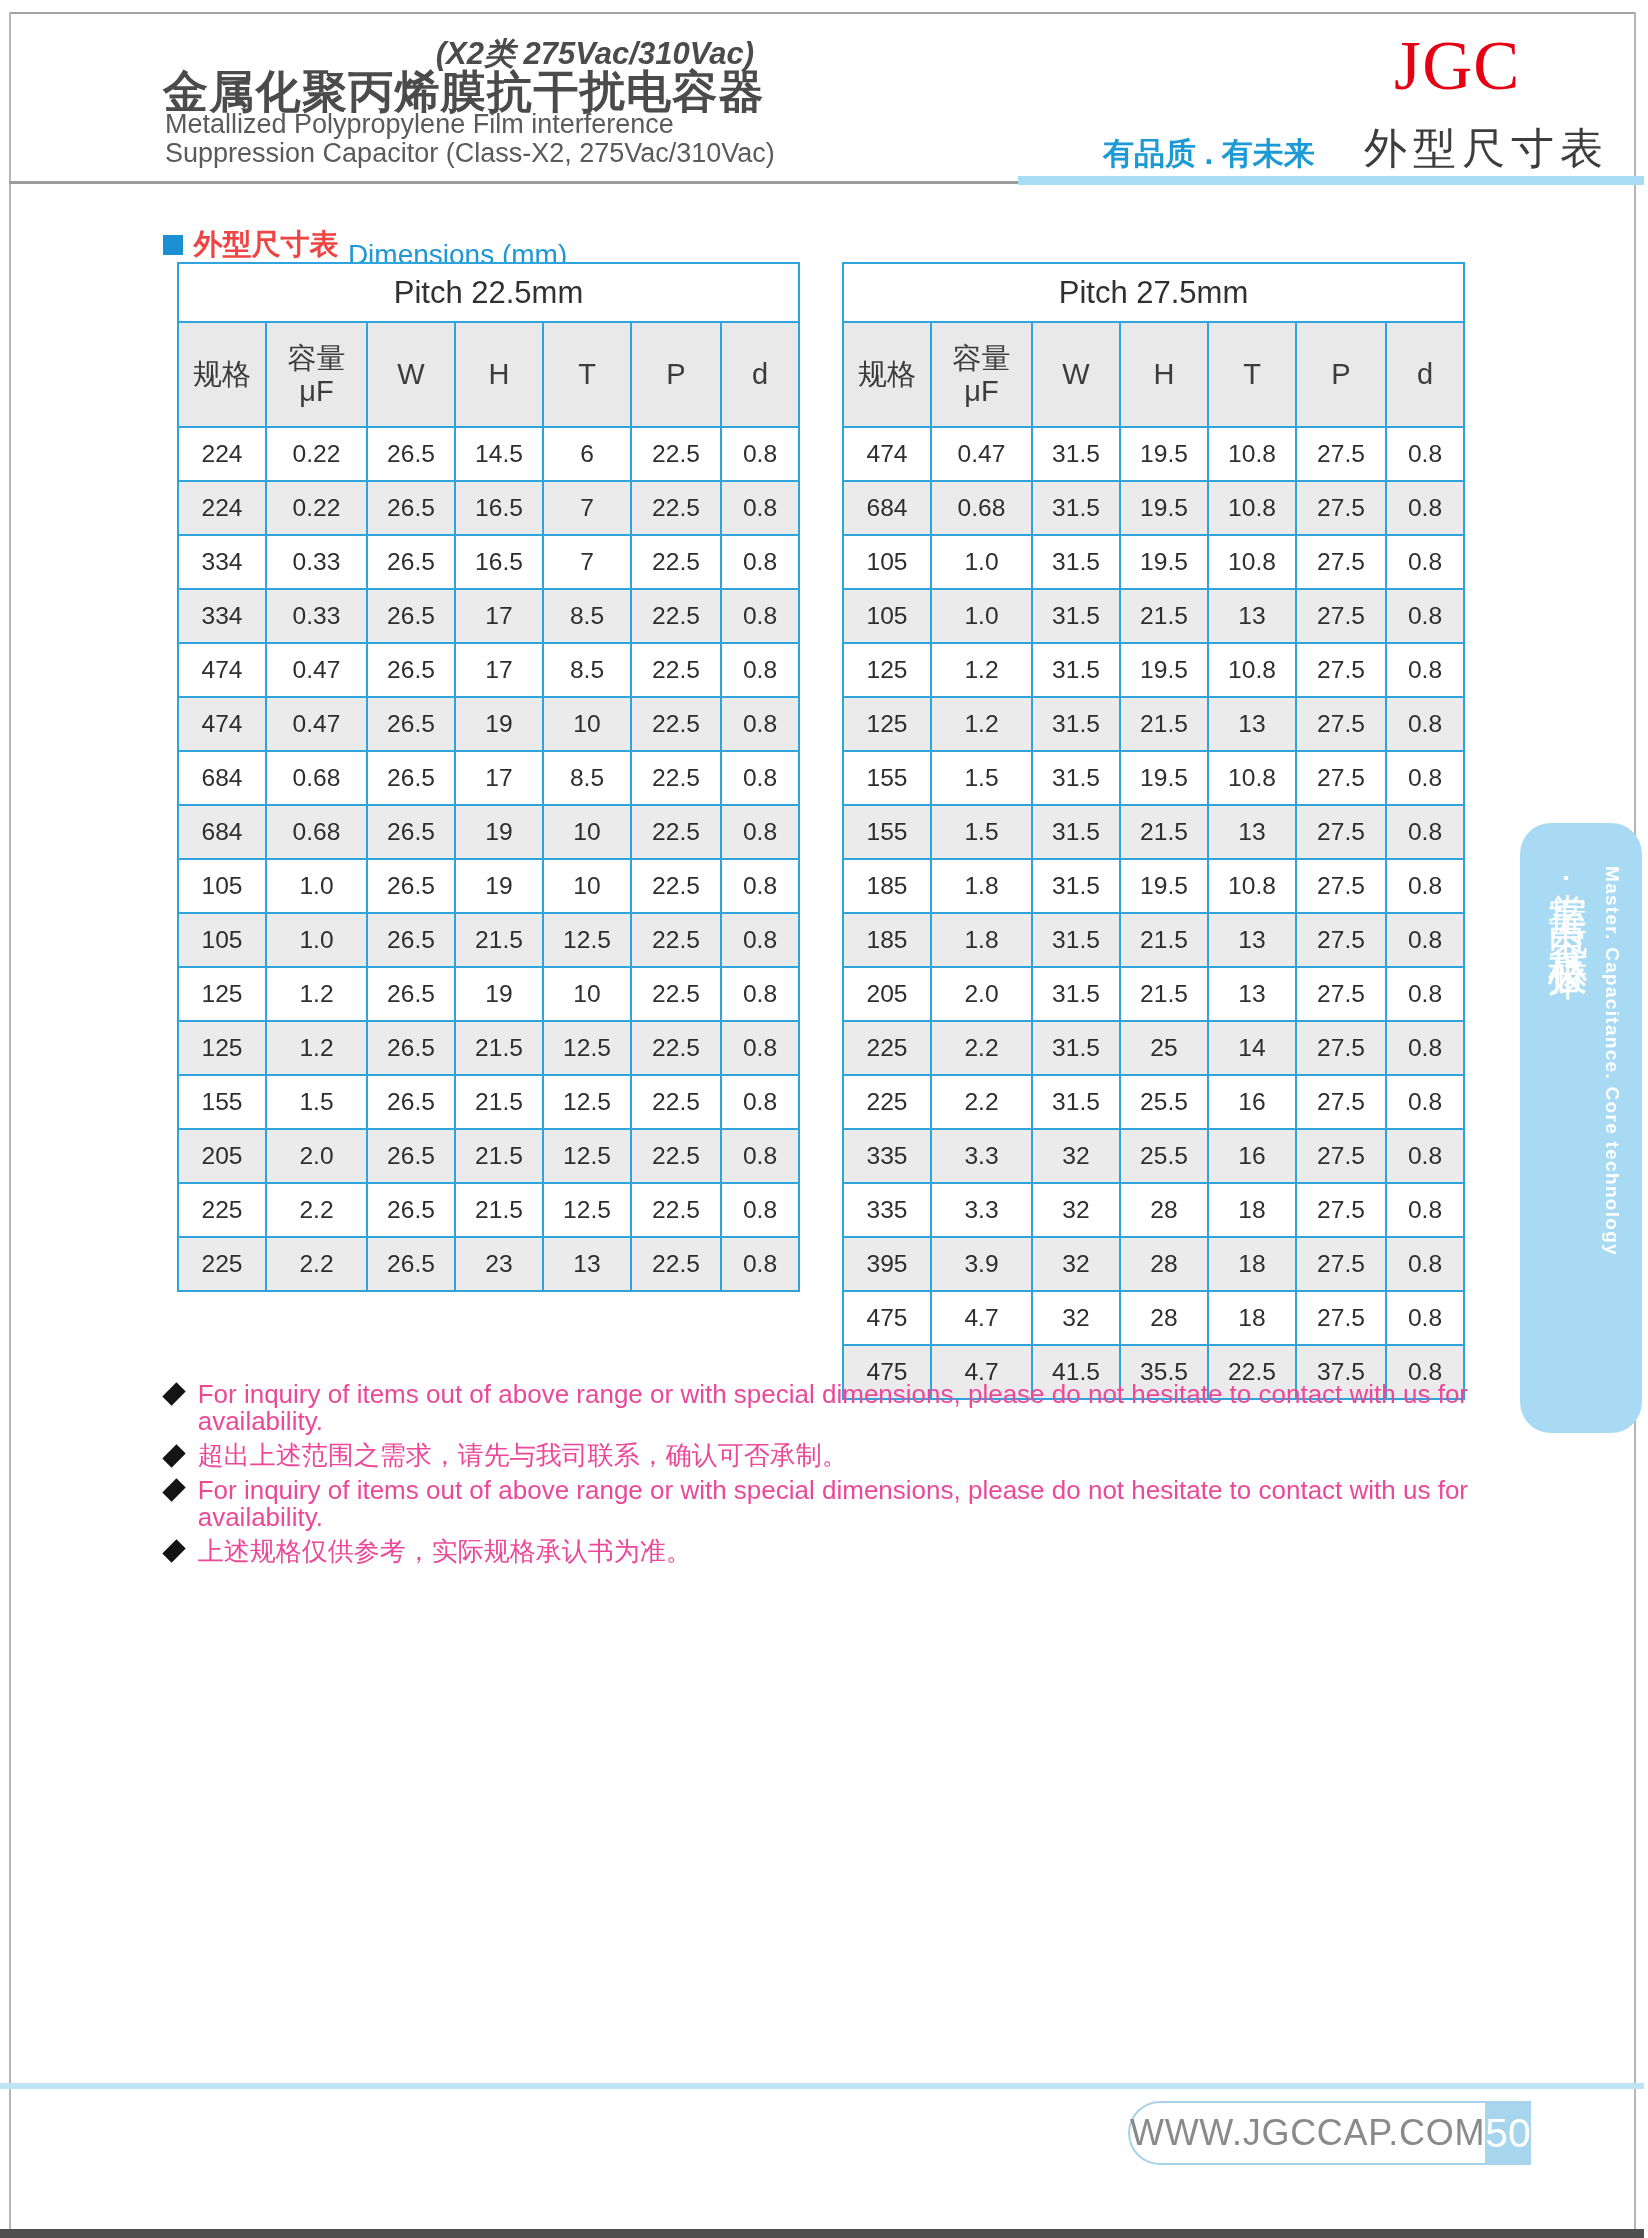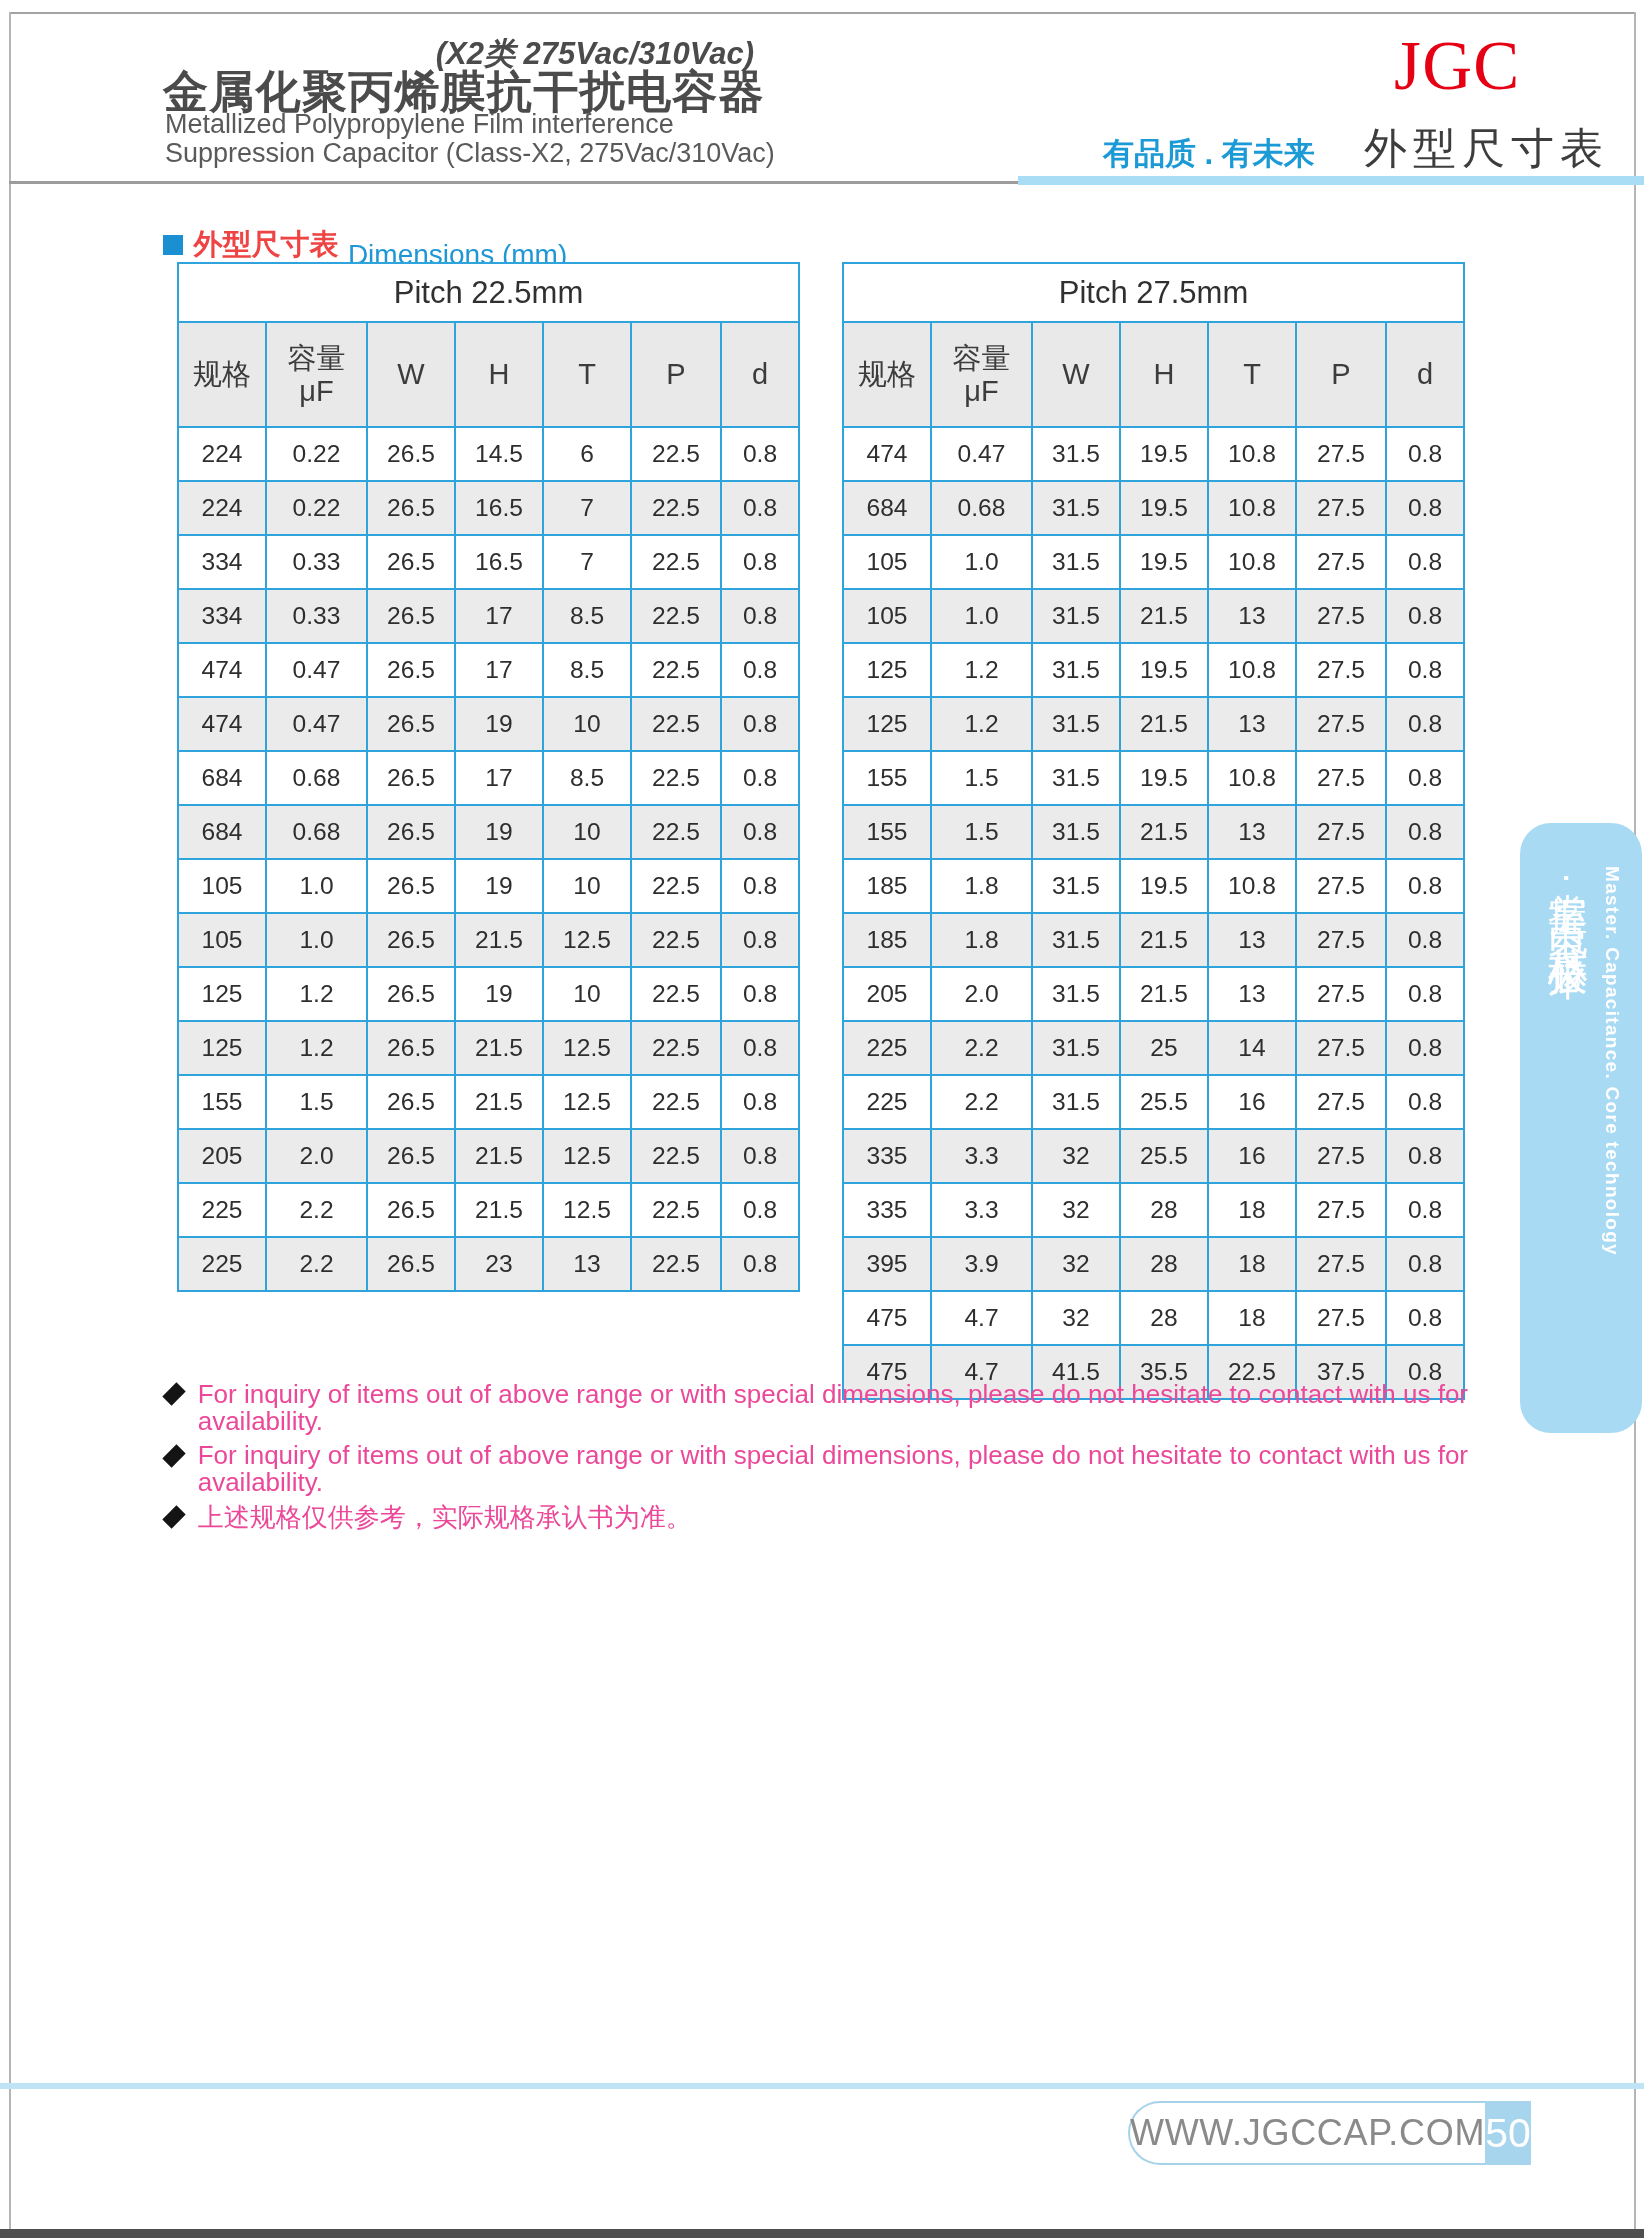--- a/index.html
+++ b/index.html
@@ -469,20 +469,24 @@
       </tbody>
   </table>
 
   <div class="notes">
     <div class="note-line">
       <span class="diamond-icon"></span>
       <span class="note-text">For inquiry of items out of above range or with special dimensions, please do not hesitate to contact with us for availability.</span>
     </div>
     <div class="note-line">
       <span class="diamond-icon"></span>
+      <span class="note-text">超出上述范围之需求，请先与我司联系，确认可否承制。</span>
+    </div>
+    <div class="note-line">
+      <span class="diamond-icon"></span>
       <span class="note-text">For inquiry of items out of above range or with special dimensions, please do not hesitate to contact with us for availability.</span>
     </div>
     <div class="note-line">
       <span class="diamond-icon"></span>
       <span class="note-text">上述规格仅供参考，实际规格承认书为准。</span>
     </div>
   </div>
 
   <div class="side-banner">
     <div class="banner-zh">掌握·电容·核心技术</div>

